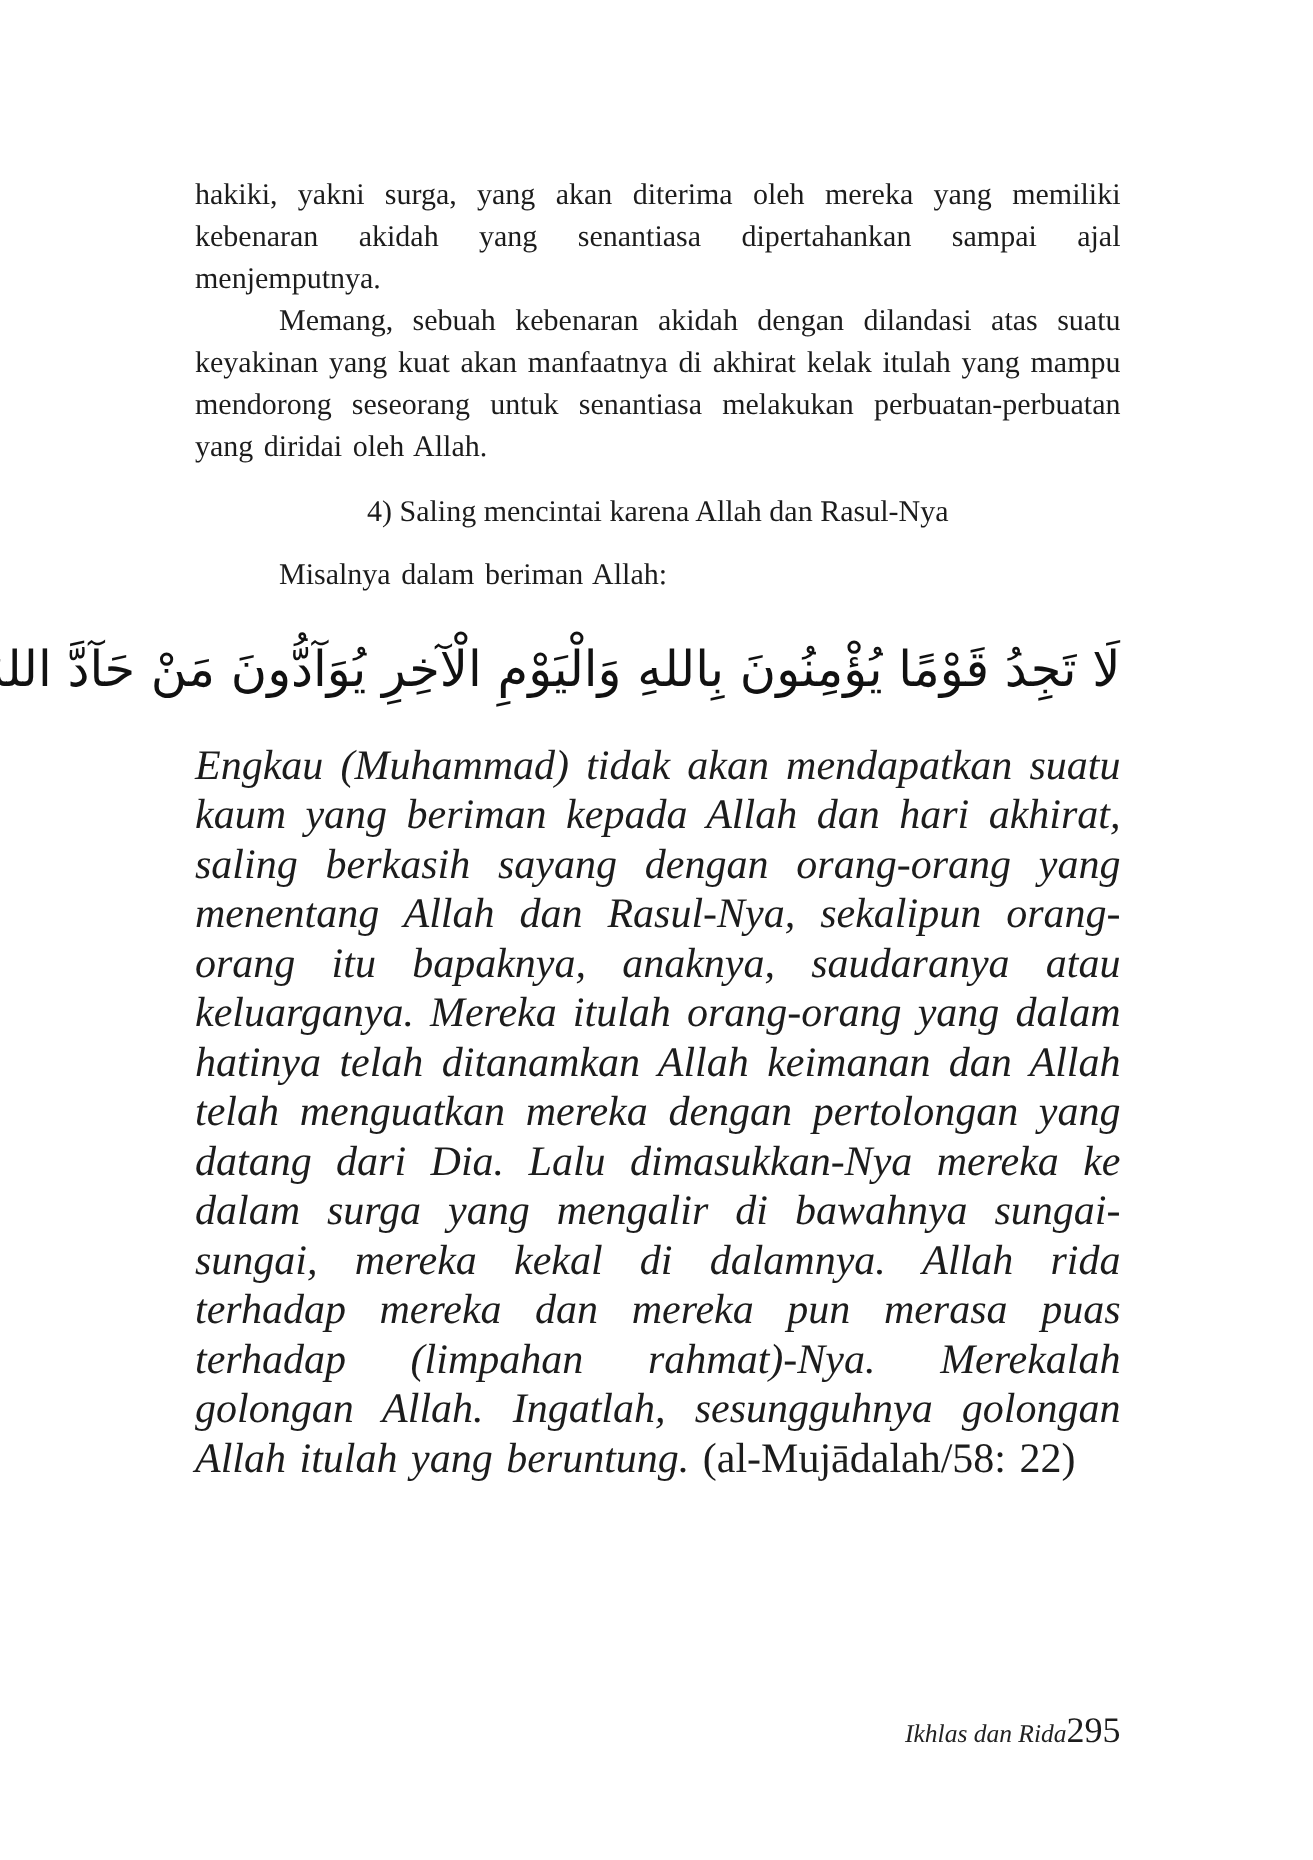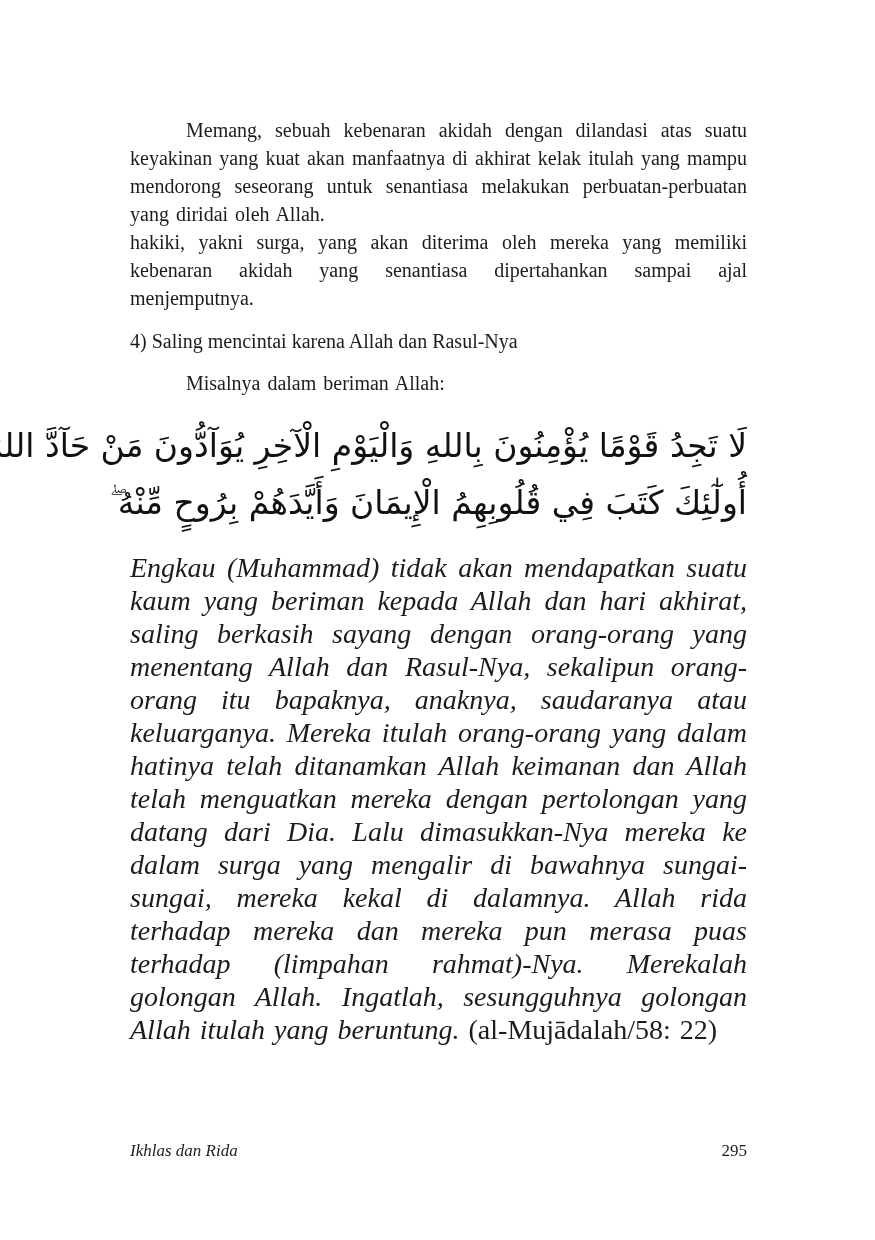--- a/index.html
+++ b/index.html
@@ -29,21 +29,21 @@
     text-align: justify;
     word-spacing: 2px;
   }
   .para.indent {
     text-indent: 56px;
   }
   .heading {
     margin: 15px 0 0 0;
     font-size: 20px;
     line-height: 28px;
-    text-align: left;
+    text-align: center;
   }
   .leadin {
     margin-top: 14px;
     text-align: left;
   }
   .quran {
     margin-top: 20px;
     direction: rtl;
     font-family: "DejaVu Sans", sans-serif;
     font-size: 33px;
@@ -67,47 +67,45 @@
   }
   .translation .ref {
     font-style: normal;
   }
   .footer {
     position: absolute;
     left: 130px;
     width: 617px;
     top: 1141px;
     display: flex;
-    justify-content: space-between;
+    justify-content: flex-end;
     align-items: baseline;
-    gap: 32px;
   }
   .running-title {
     font-style: italic;
     font-size: 17px;
     color: #222222;
   }
   .page-number {
-    font-size: 17px;
+    font-size: 24px;
     color: #1c1c1c;
   }
 </style>
 </head>
 <body>
 
 <div class="page">
   <div class="body-text">
+    <p class="para">hakiki, yakni surga, yang akan diterima oleh mereka yang memiliki kebenaran akidah yang senantiasa dipertahankan sampai ajal menjemputnya.</p>
     <p class="para indent">Memang, sebuah kebenaran akidah dengan dilandasi atas suatu keyakinan yang kuat akan manfaatnya di akhirat kelak itulah yang mampu mendorong seseorang untuk senantiasa melakukan perbuatan-perbuatan yang diridai oleh Allah.</p>
-    <p class="para">hakiki, yakni surga, yang akan diterima oleh mereka yang memiliki kebenaran akidah yang senantiasa dipertahankan sampai ajal menjemputnya.</p>
     <p class="heading">4) Saling mencintai karena Allah dan Rasul-Nya</p>
     <p class="para indent leadin">Misalnya dalam beriman Allah:</p>
 
     <div class="quran" dir="rtl" lang="ar">
       <div class="qline">لَا تَجِدُ قَوْمًا يُؤْمِنُونَ بِاللهِ وَالْيَوْمِ الْآخِرِ يُوَآدُّونَ مَنْ حَآدَّ اللهَ</div>
-      <div class="qline">أُولٰٓئِكَ كَتَبَ فِي قُلُوبِهِمُ الْإِيمَانَ وَأَيَّدَهُمْ بِرُوحٍ مِّنْهُ ۖ</div>
     </div>
 
     <p class="translation">
       <span class="italic">Engkau (Muhammad) tidak akan mendapatkan suatu kaum yang beriman kepada Allah dan hari akhirat, saling berkasih sayang dengan orang-orang yang menentang Allah dan Rasul-Nya, sekalipun orang-orang itu bapaknya, anaknya, saudaranya atau keluarganya. Mereka itulah orang-orang yang dalam hatinya telah ditanamkan Allah keimanan dan Allah telah menguatkan mereka dengan pertolongan yang datang dari Dia. Lalu dimasukkan-Nya mereka ke dalam surga yang mengalir di bawahnya sungai-sungai, mereka kekal di dalamnya. Allah rida terhadap mereka dan mereka pun merasa puas terhadap (limpahan rahmat)-Nya. Merekalah golongan Allah. Ingatlah, sesungguhnya golongan Allah itulah yang beruntung.</span>
       <span class="ref">(al-Mujādalah/58: 22)</span>
     </p>
   </div>
 
   <div class="footer">
     <span class="running-title">Ikhlas dan Rida</span>

